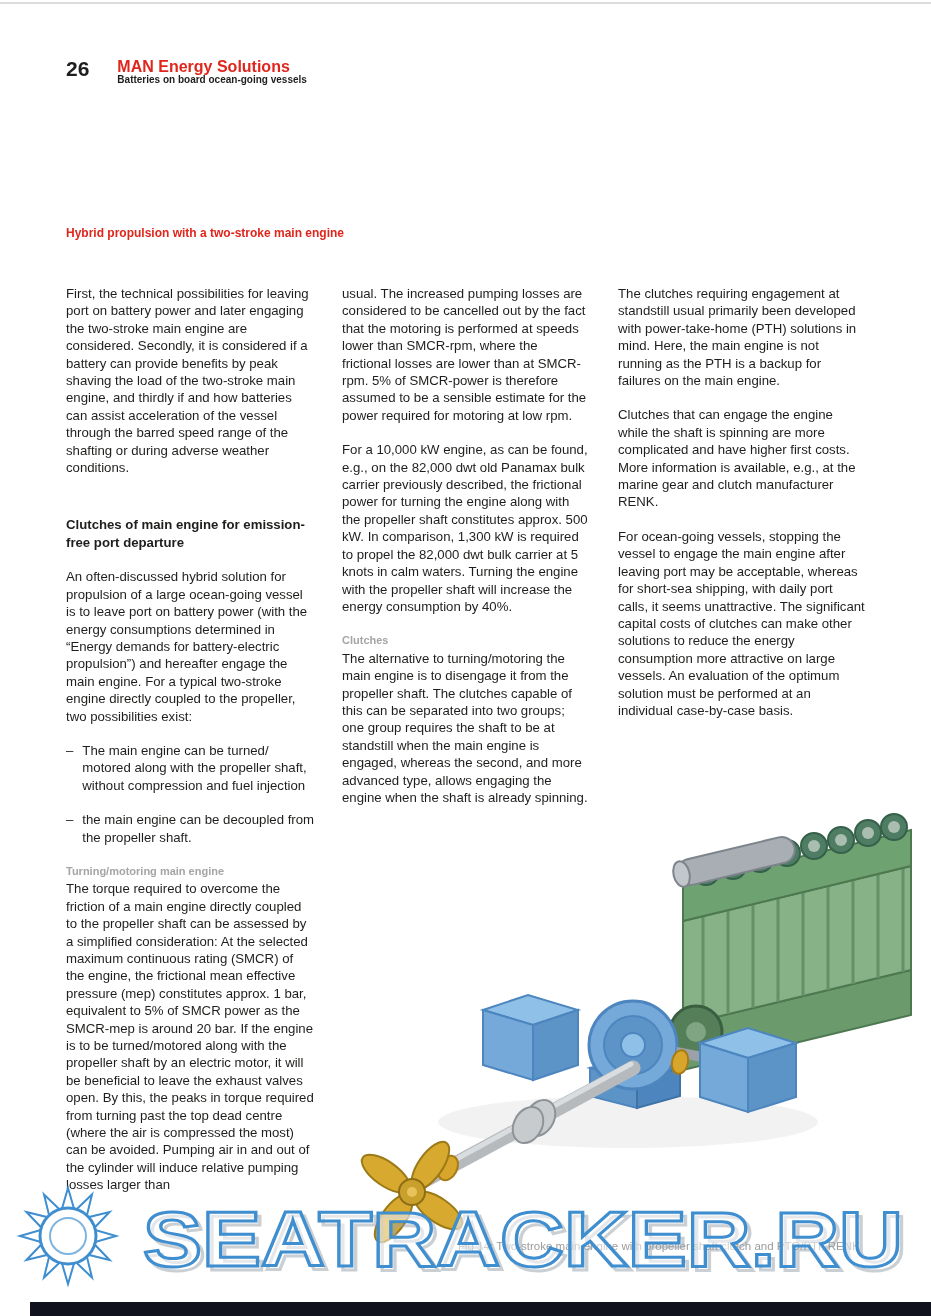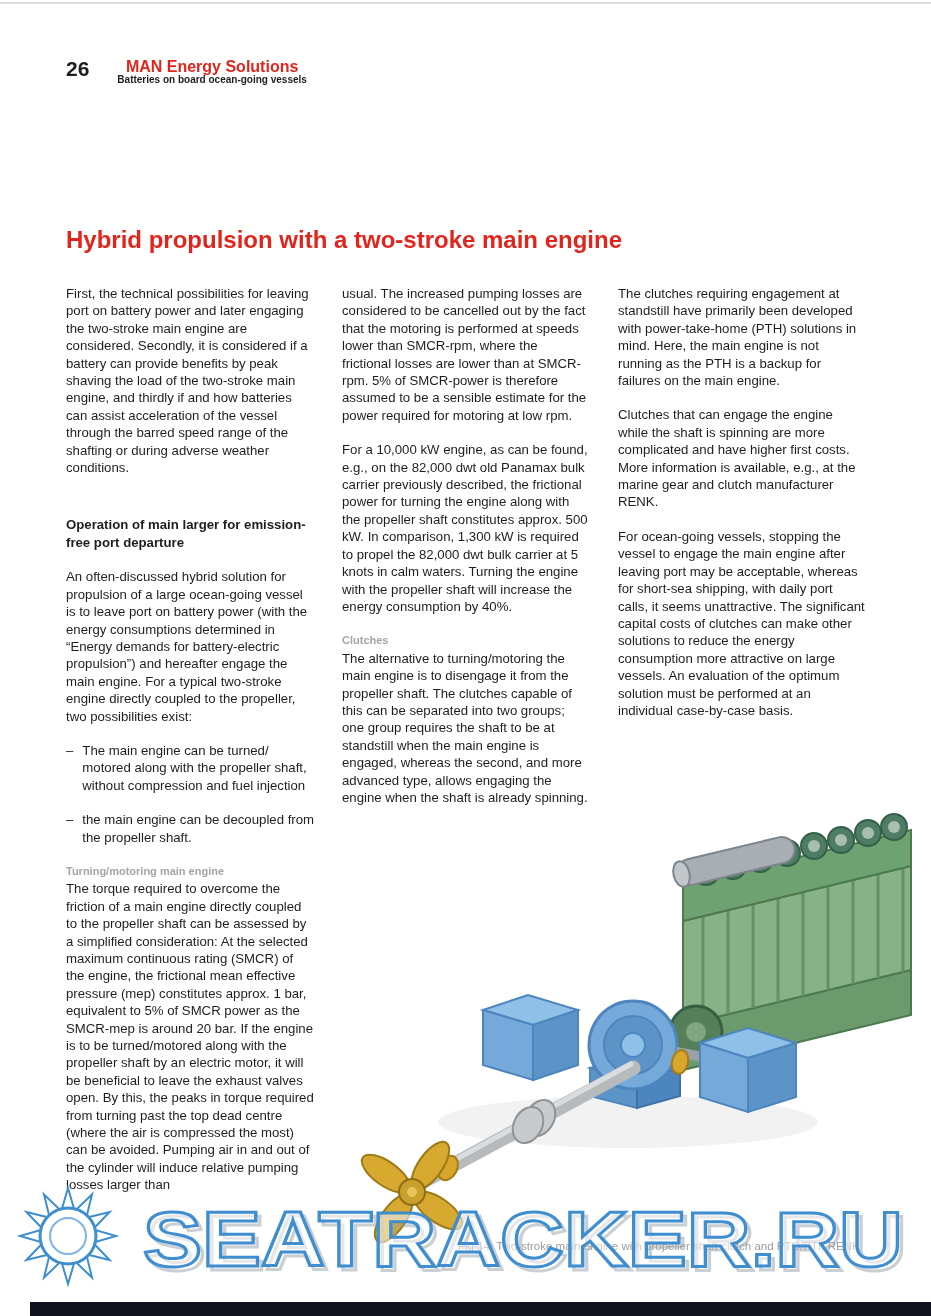--- a/index.html
+++ b/index.html
@@ -1,27 +1,27 @@
 <!DOCTYPE html>
 <html><head>
 <meta charset="utf-8">
 <style>
   * { margin:0; padding:0; box-sizing:border-box; }
   html,body { width:931px; height:1316px; }
   body { font-family:"Liberation Sans", sans-serif; background:#f2f2f2; position:relative; }
   .page { position:absolute; inset:0; background:#ffffff; overflow:hidden; }
   .page-edge { position:absolute; top:2px; left:0; right:0; height:2px; background:#dcdcdc; }
 
-  .page-header { position:absolute; top:58px; left:66px; display:flex; align-items:flex-start; gap:28px; z-index:3;text-align:center; }
+  .page-header { position:absolute; top:58px; left:66px; display:flex; align-items:flex-start; gap:28px; z-index:3; }
   .page-number { font-size:21px; font-weight:bold; color:#1e1e1c; line-height:1; }
   .header-text { padding-top:2px; }
   .brand { color:#e0261c; font-size:16px; font-weight:bold; line-height:13px; }
   .doc-title { color:#1e1e1c; font-size:10px; font-weight:bold; line-height:13px; }
 
-  .article-title { position:absolute; top:226px; left:66px; font-size:24px; font-weight:bold; color:#e0261c; z-index:3; }
+  .article-title { position:absolute; top:226px; left:66px; font-size:12px; font-weight:bold; color:#e0261c; z-index:3; }
 
   .columns { position:absolute; top:285px; left:66px; width:800px; display:flex; gap:28px; z-index:2; }
   .col { width:256px; font-size:13.2px; line-height:17.4px; color:#1e1e1c; }
   .col p { margin:0 0 17px 0; }
   .sub-head { font-weight:bold; font-size:13.2px; margin:40px 0 17px 0; color:#1e1e1c; }
   .gray-head { font-weight:bold; font-size:11px; margin:17px 0 0 0; color:#a5a5a4; }
   .bullet { display:flex; gap:9px; margin:0 0 17px 0; }
   .bullet .dash { flex:0 0 auto; }
   .bullet .bullet-text { flex:1; }
 
@@ -46,21 +46,21 @@
       <div class="brand">MAN Energy Solutions</div>
       <div class="doc-title">Batteries on board ocean-going vessels</div>
     </div>
   </header>
 
   <h1 class="article-title">Hybrid propulsion with a two-stroke main engine</h1>
 
   <div class="columns">
     <div class="col">
       <p>First, the technical possibilities for leaving port on battery power and later engaging the two-stroke main engine are considered. Secondly, it is considered if a battery can provide benefits by peak shaving the load of the two-stroke main engine, and thirdly if and how batteries can assist acceleration of the vessel through the barred speed range of the shafting or during adverse weather conditions.</p>
-      <h3 class="sub-head">Operation of main larger for emission-free port departure</h3>
+      <h3 class="sub-head">Clutches of main engine for emission-free port departure</h3>
       <p>An often-discussed hybrid solution for propulsion of a large ocean-going vessel is to leave port on battery power (with the energy consumptions determined in “Energy demands for battery-electric propulsion”) and hereafter engage the main engine. For a typical two-stroke engine directly coupled to the propeller, two possibilities exist:</p>
       <div class="bullet">
         <span class="dash">–</span>
         <span class="bullet-text">The main engine can be turned/ motored along with the propeller shaft, without compression and fuel injection</span>
       </div>
       <div class="bullet">
         <span class="dash">–</span>
         <span class="bullet-text">the main engine can be decoupled from the propeller shaft.</span>
       </div>
       <h3 class="gray-head">Turning/motoring main engine</h3>
@@ -68,21 +68,21 @@
     </div>
 
     <div class="col">
       <p>usual. The increased pumping losses are considered to be cancelled out by the fact that the motoring is performed at speeds lower than SMCR-rpm, where the frictional losses are lower than at SMCR-rpm. 5% of SMCR-power is therefore assumed to be a sensible estimate for the power required for motoring at low rpm.</p>
       <p>For a 10,000 kW engine, as can be found, e.g., on the 82,000 dwt old Panamax bulk carrier previously described, the frictional power for turning the engine along with the propeller shaft constitutes approx. 500 kW. In comparison, 1,300 kW is required to propel the 82,000 dwt bulk carrier at 5 knots in calm waters. Turning the engine with the propeller shaft will increase the energy consumption by 40%.</p>
       <h3 class="gray-head">Clutches</h3>
       <p>The alternative to turning/motoring the main engine is to disengage it from the propeller shaft. The clutches capable of this can be separated into two groups; one group requires the shaft to be at standstill when the main engine is engaged, whereas the second, and more advanced type, allows engaging the engine when the shaft is already spinning.</p>
     </div>
 
     <div class="col">
-      <p>The clutches requiring engagement at standstill have primarily been developed with power-take-home (PTH) solutions in mind. Here, the main engine is not running as the PTH is a backup for failures on the main engine.</p>
+      <p>The clutches requiring engagement at standstill usual primarily been developed with power-take-home (PTH) solutions in mind. Here, the main engine is not running as the PTH is a backup for failures on the main engine.</p>
       <p>Clutches that can engage the engine while the shaft is spinning are more complicated and have higher first costs. More information is available, e.g., at the marine gear and clutch manufacturer RENK.</p>
       <p>For ocean-going vessels, stopping the vessel to engage the main engine after leaving port may be acceptable, whereas for short-sea shipping, with daily port calls, it seems unattractive. The significant capital costs of clutches can make other solutions to reduce the energy consumption more attractive on large vessels. An evaluation of the optimum solution must be performed at an individual case-by-case basis.</p>
     </div>
   </div>
 
   <figure class="engine-figure">
     <svg viewBox="0 0 591 470" width="591" height="470">
 
       <ellipse cx="300" cy="322" rx="190" ry="26" fill="#000" opacity="0.05"></ellipse>
 

